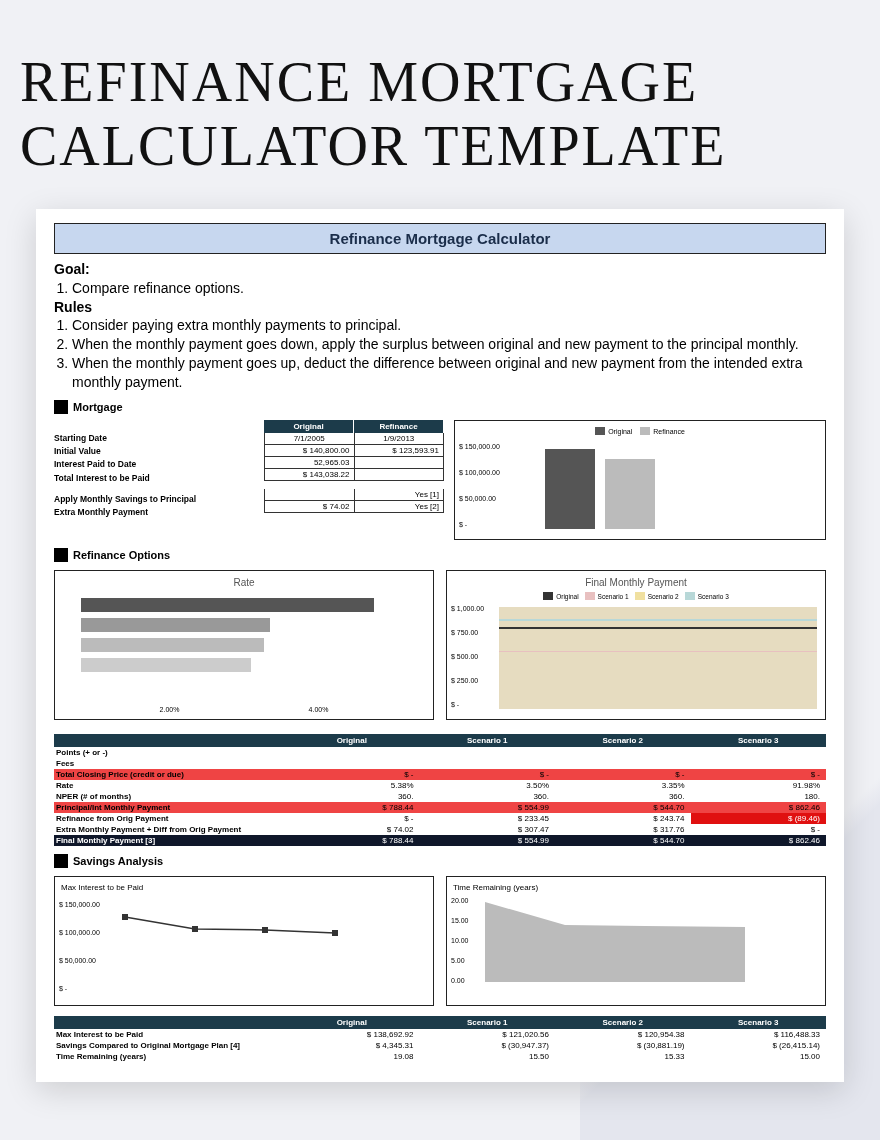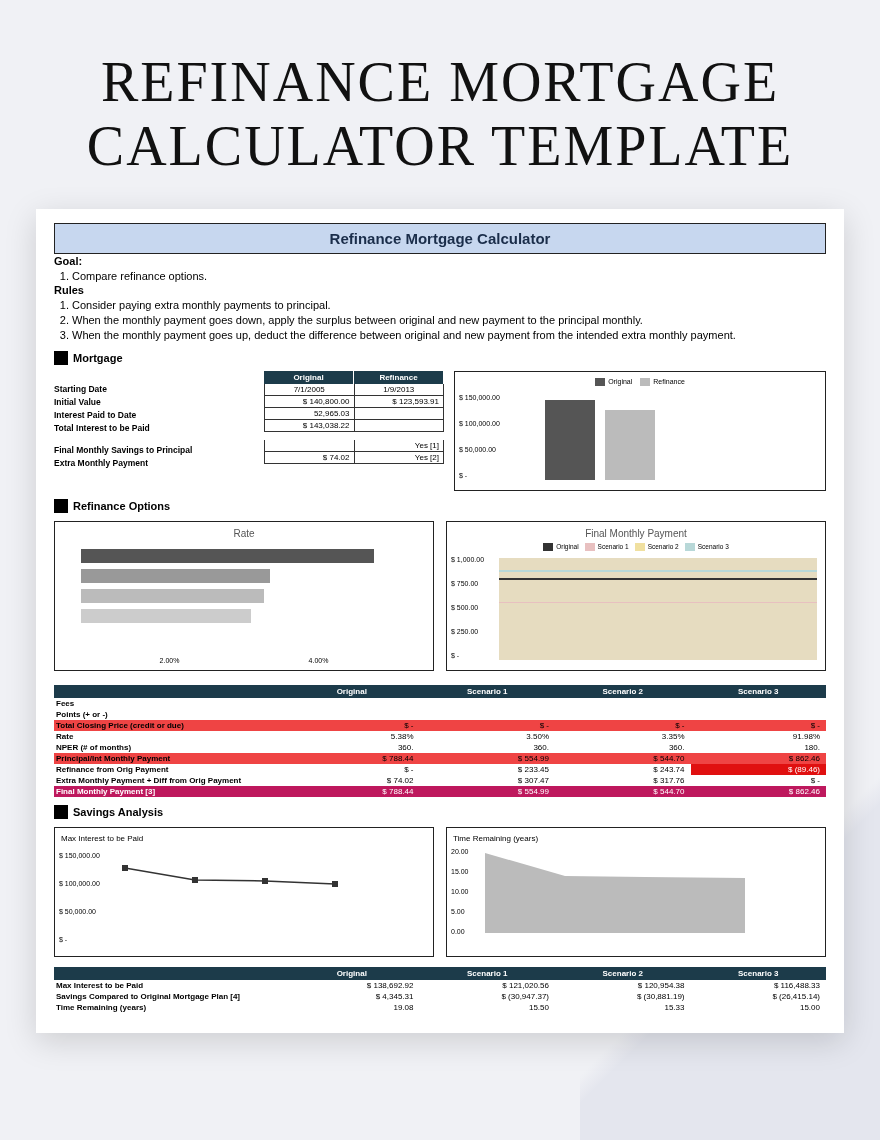--- a/index.html
+++ b/index.html
@@ -1,21 +1,21 @@
 <!DOCTYPE html>
 <html><head>
 <meta charset="utf-8">
 <style>
   * { box-sizing: border-box; margin: 0; padding: 0; }
   body { width: 880px; height: 1140px; background: #f0f1f5; font-family: Arial, sans-serif; position: relative; overflow: hidden; }
   .bg-angle { position: absolute; right: 0; bottom: 0; width: 300px; height: 400px; background: linear-gradient(135deg, transparent 48%, #e4e6ee 52%); }
-  .page-title { font-family: 'Times New Roman', serif; font-size: 56px; font-weight: 400; letter-spacing: 2px; text-align: center; padding: 50px 20px 30px; line-height: 1.15; color: #111; }
+  .page-title { font-family: 'Times New Roman', serif; font-size: 56px; font-weight: 400; letter-spacing: 2px; text-align: left; padding: 50px 20px 30px; line-height: 1.15; color: #111; }
   .sheet { background: #fff; margin: 0 auto; width: 808px; box-shadow: 0 8px 30px rgba(0,0,0,0.15); padding: 14px 18px 20px; position: relative; font-size: 8px; }
   .header-bar { background: #c7d7ef; border: 1px solid #222; text-align: center; padding: 6px; font-weight: 700; font-size: 15px; color: #1a2d4a; }
-  .goal-block { font-size: 11px; line-height: 1.35; }
+  .goal-block { margin-top: 6px; font-size: 14px; line-height: 1.35; }
   .goal-block b { font-weight: 700; }
   .goal-block ol { margin-left: 18px; }
   .section-head { display: flex; align-items: center; margin-top: 8px; }
   .section-sq { width: 14px; height: 14px; background: #000; margin-right: 5px; }
   .section-title { font-weight: 700; font-size: 11px; }
   .mortgage-row { display: flex; margin-top: 6px; gap: 10px; }
   .mortgage-labels { width: 200px; font-size: 8.5px; font-weight: 700; line-height: 1.55; padding-top: 12px; }
   .mortgage-labels div { margin-bottom: 0; }
   .mortgage-table { width: 180px; font-size: 8px; }
   .mortgage-table .hdr { background: #1c3b4a; color: #fff; display: flex; font-weight: 700; text-align: center; }
@@ -40,21 +40,21 @@
   .fmp-line { position: absolute; left: 0; right: 0; height: 1px; }
   .fmp-ylabel { position: absolute; left: 4px; font-size: 7px; }
   .fmp-legend { display: flex; gap: 6px; justify-content: center; font-size: 6.5px; margin-top: 2px; }
   .scenario-table { margin-top: 14px; font-size: 8px; }
   .st-row { display: flex; }
   .st-label { width: 230px; font-weight: 700; padding: 1px 2px; }
   .st-cell { flex: 1; text-align: right; padding: 1px 6px; }
   .st-hdr { background: #1c3b4a; color: #fff; font-weight: 700; text-align: center; }
   .st-hdr .st-cell { text-align: center; padding: 2px; }
   .st-blue { background: #ef4444; }
-  .st-final { background: #be185d; color: #fff; }
+  .st-final { background: #0f172a; color: #fff; }
   .st-red { background: #e01010; color: #fff; }
   .sa-row { display: flex; gap: 12px; margin-top: 8px; }
   .sa-chart { border: 1px solid #222; flex: 1; height: 130px; padding: 6px; position: relative; }
   .sa-ylabel { position: absolute; left: 4px; font-size: 7px; }
   .sa-table { margin-top: 10px; font-size: 8px; }
 </style>
 </head>
 <body>
 
 <div class="bg-angle"></div>
@@ -80,21 +80,21 @@
     <div class="section-sq"></div>
     <div class="section-title">Mortgage</div>
   </div>
   <div class="mortgage-row">
     <div class="mortgage-labels">
       <div>Starting Date</div>
       <div>Initial Value</div>
       <div>Interest Paid to Date</div>
       <div>Total Interest to be Paid</div>
       <div style="height:8px"></div>
-      <div>Final Monthly Savings to Principal</div>
+      <div>Apply Monthly Savings to Principal</div>
       <div>Extra Monthly Payment</div>
     </div>
     <div class="mortgage-table">
       <div class="hdr">
           <div>Original</div>
           <div>Refinance</div>
         </div>
       <div class="row">
           <div style="text-align:center">7/1/2005</div>
           <div style="text-align:center">1/9/2013</div>
@@ -197,28 +197,28 @@
   <div class="scenario-table">
     <div class="st-row st-hdr">
         <div class="st-label"></div>
       <div class="st-cell">Original</div>
       <div class="st-cell">Scenario 1</div>
       <div class="st-cell">Scenario 2</div>
       <div class="st-cell">Scenario 3</div>
     </div>
     <div id="scenario-rows">
         <div class="st-row ">
+          <div class="st-label">Points (+ or -)</div>
+          <div class="st-cell"></div>
+          <div class="st-cell"></div>
+          <div class="st-cell"></div>
+          <div class="st-cell"></div>
+        </div>
+        <div class="st-row ">
           <div class="st-label">Fees</div>
-          <div class="st-cell"></div>
-          <div class="st-cell"></div>
-          <div class="st-cell"></div>
-          <div class="st-cell"></div>
-        </div>
-        <div class="st-row ">
-          <div class="st-label">Points (+ or -)</div>
           <div class="st-cell"></div>
           <div class="st-cell"></div>
           <div class="st-cell"></div>
           <div class="st-cell"></div>
         </div>
         <div class="st-row st-blue">
           <div class="st-label">Total Closing Price (credit or due)</div>
           <div class="st-cell">$          -</div>
           <div class="st-cell">$          -</div>
           <div class="st-cell">$          -</div>

